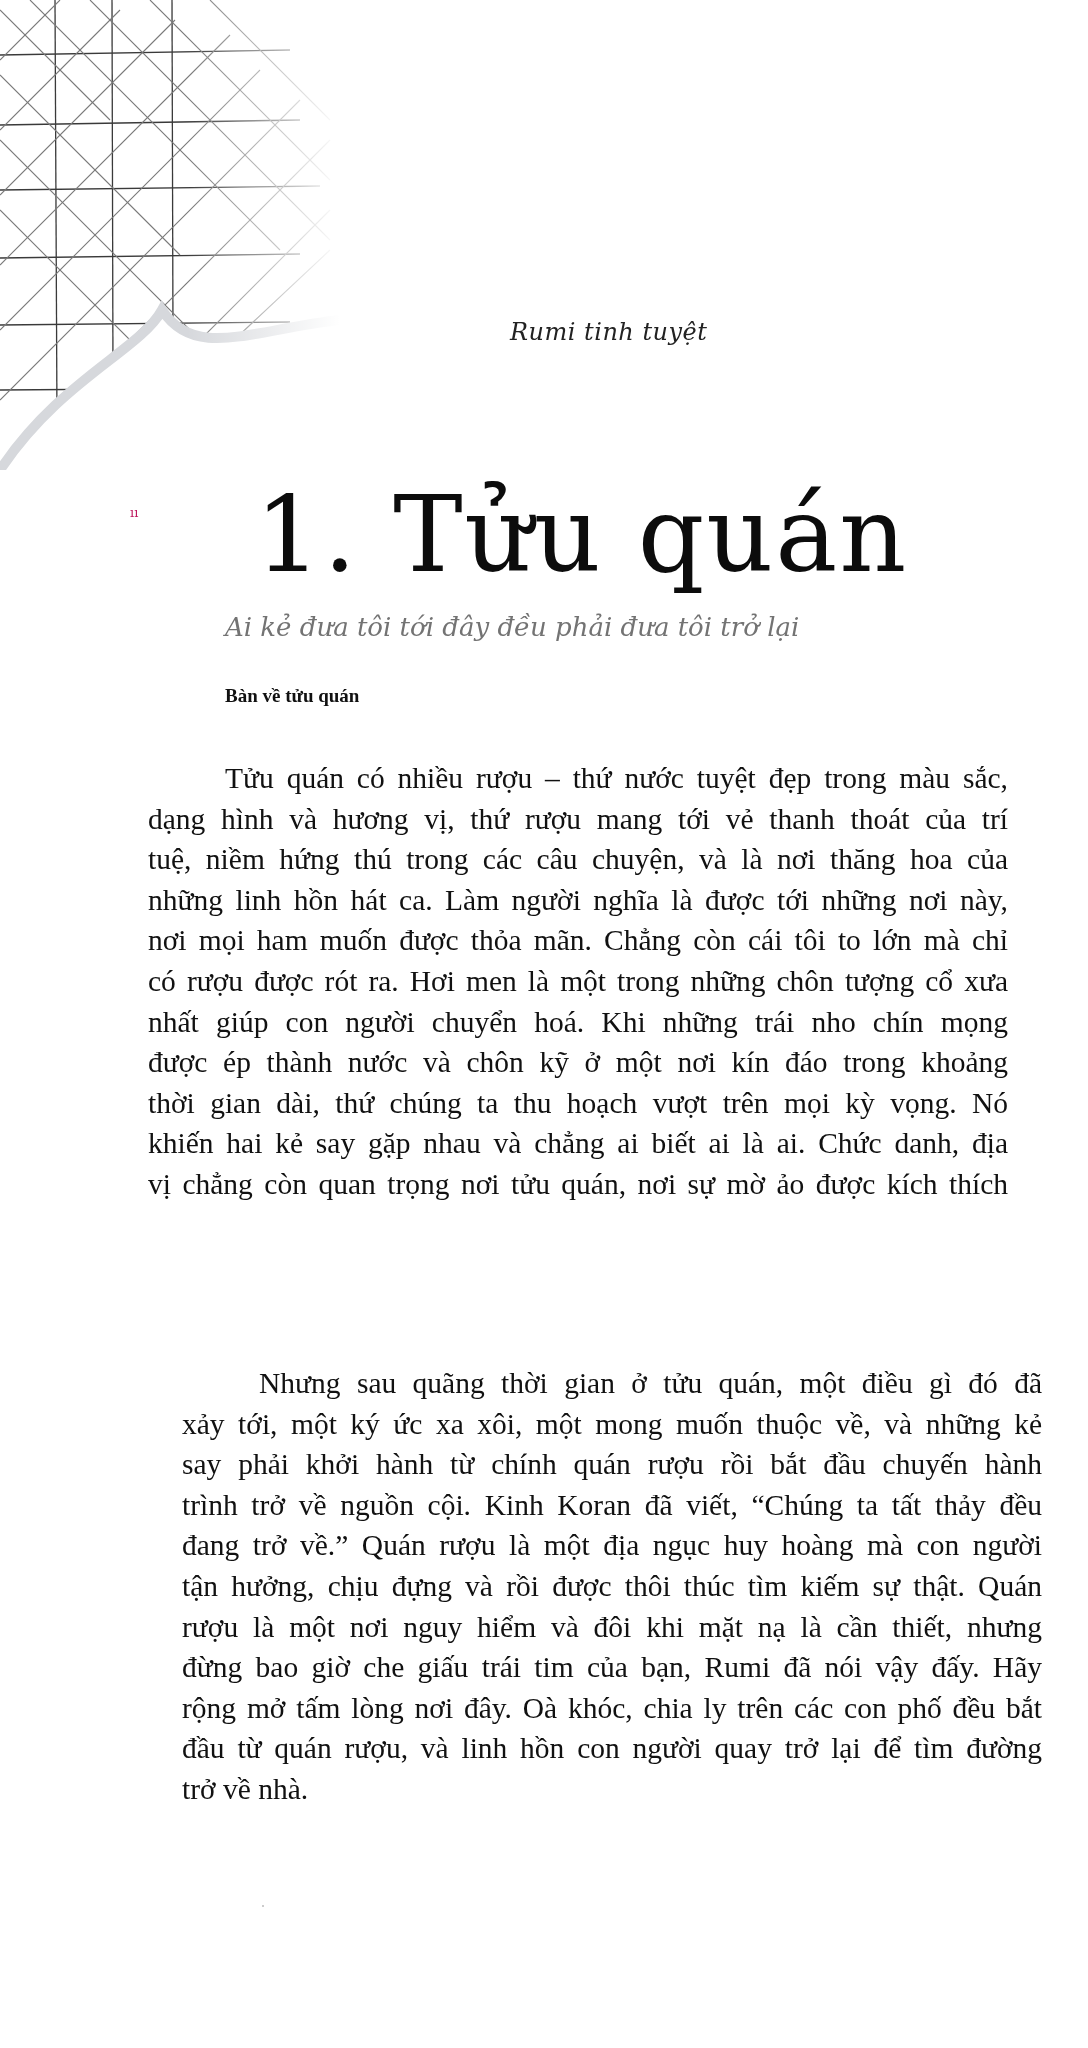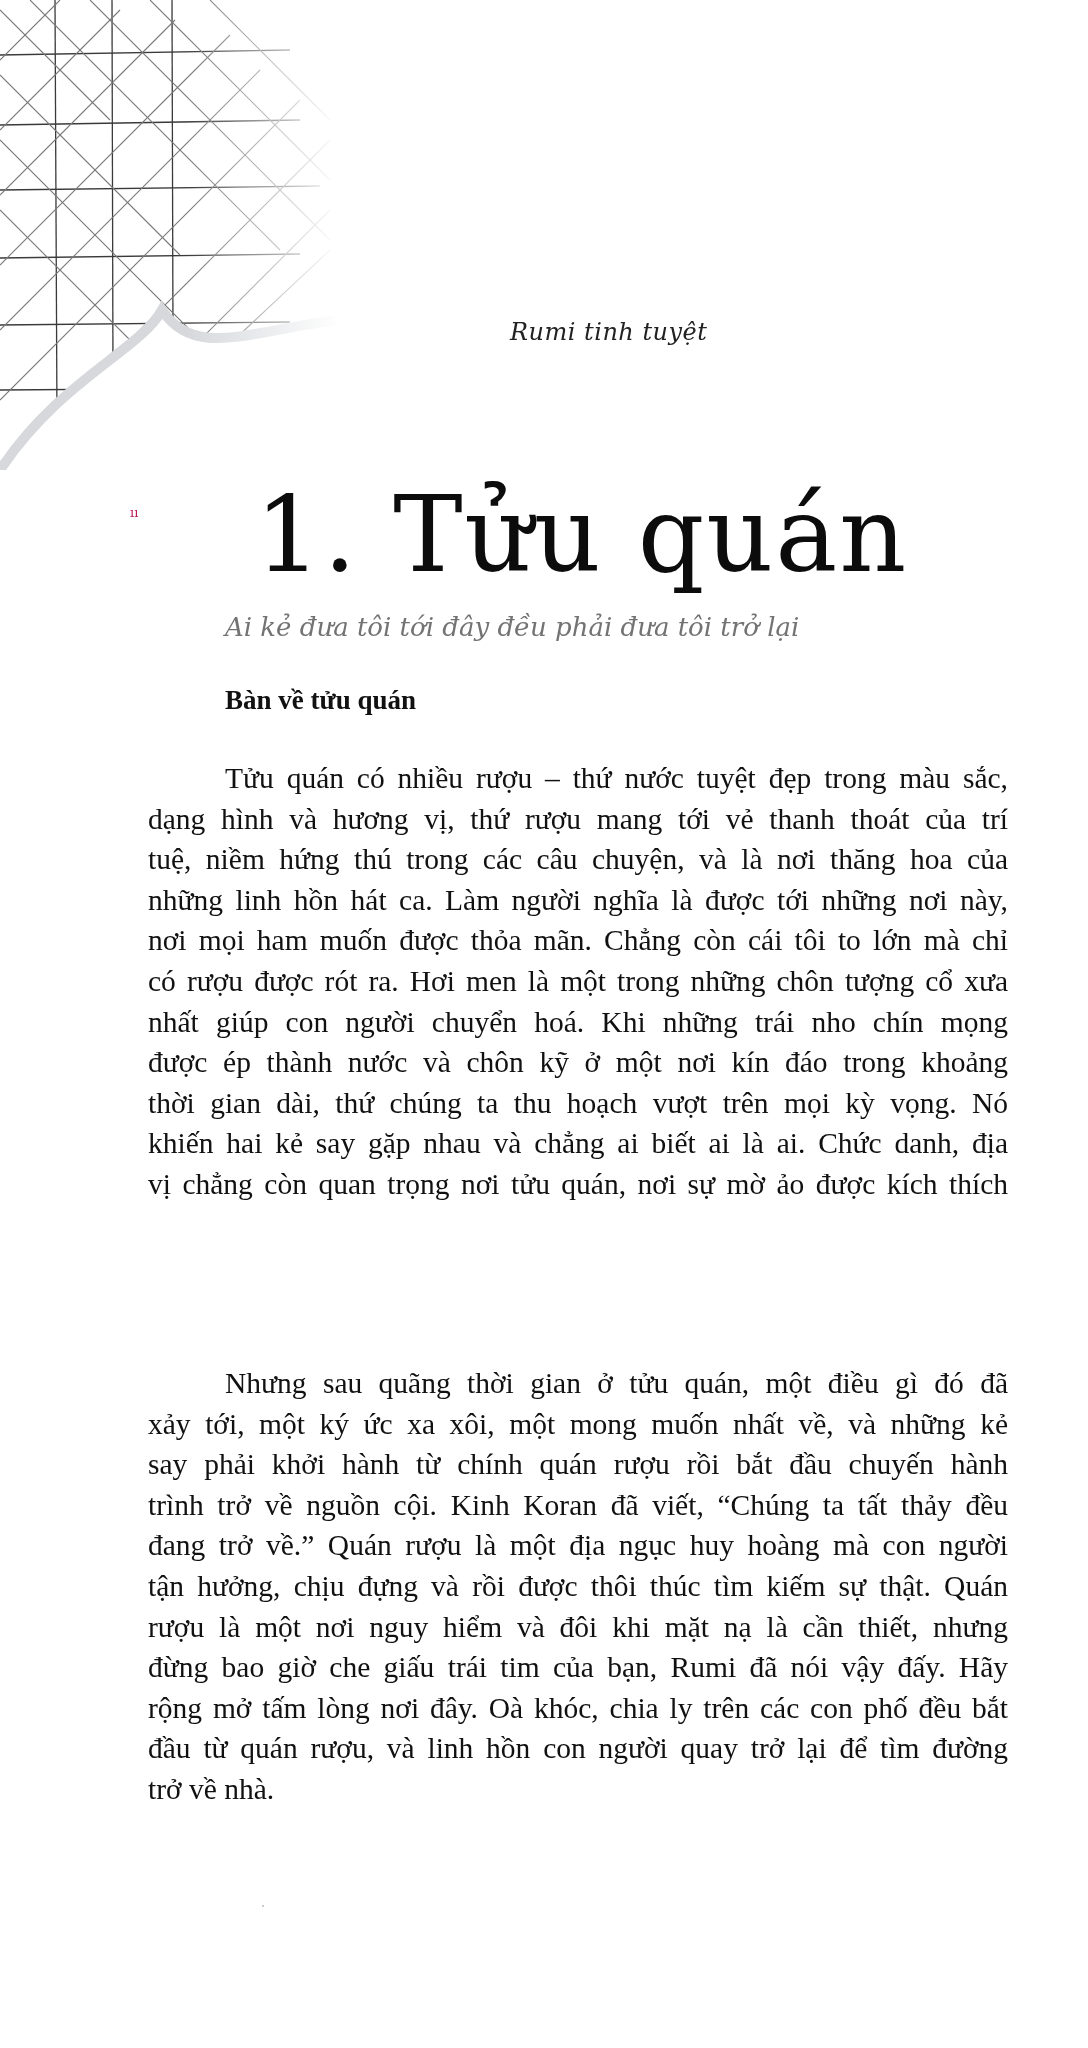--- a/index.html
+++ b/index.html
@@ -2,27 +2,27 @@
 <html><head>
 <meta charset="utf-8">
 <style>
   html, body { margin:0; padding:0; }
   body { width:1088px; height:2048px; background:#ffffff; position:relative; overflow:hidden; font-family:"DejaVu Serif", serif; color:#111; }
   .pattern { position:absolute; left:0; top:0; width:340px; height:470px; }
   .running-head { position:absolute; left:510px; top:318px; font-family:"DejaVu Serif", serif; font-style:italic; font-size:24px; color:#222; letter-spacing:0.5px; }
   .page-num { position:absolute; left:130px; top:505px; font-size:13px; color:#be185d; }
   .chapter-title { position:absolute; left:255px; top:470px; width:560px; font-family:"DejaVu Serif", serif; font-size:104px; line-height:130px; color:#0c0c0c; white-space:nowrap; letter-spacing:2px; }
   .epigraph { position:absolute; left:225px; top:612px; font-family:"DejaVu Serif", serif; font-style:italic; font-size:26px; color:#737373; white-space:nowrap; }
-  .section-heading { position:absolute; left:225px; top:685px; font-family:"Liberation Serif", serif; font-weight:bold; font-size:27px; color:#111; }
+  .section-heading { position:absolute; left:225px; top:685px; font-family:"Liberation Serif", serif; font-weight:bold; font-size:19px; color:#111; }
   .para { position:absolute; left:148px; width:860px; font-family:"Liberation Serif", serif; font-size:29.5px; color:#111; }
   .line { display:block; height:40.6px; line-height:40.6px; white-space:nowrap; text-align:justify; text-align-last:justify; }
   .line.first { padding-left:77px; }
   .line.last { text-align-last:left; }
   .p1 { top:758px; }
-  .p2 { top:1363px; }
+  .p2 { top:1363px;margin-left:34px; }
   .dot { position:absolute; left:262px; top:1905px; width:2px; height:2px; background:#bbb; border-radius:1px; }
 </style>
 </head>
 <body>
 
 <svg class="pattern" viewBox="0 0 340 470" xmlns="http://www.w3.org/2000/svg">
   <defs>
     <linearGradient id="fade" x1="0" y1="0" x2="1" y2="0">
       <stop offset="0" stop-color="#fff" stop-opacity="0"></stop>
       <stop offset="0.55" stop-color="#fff" stop-opacity="0"></stop>
@@ -68,21 +68,21 @@
   <span class="line">có rượu được rót ra. Hơi men là một trong những chôn tượng cổ xưa</span>
   <span class="line">nhất giúp con người chuyển hoá. Khi những trái nho chín mọng</span>
   <span class="line">được ép thành nước và chôn kỹ ở một nơi kín đáo trong khoảng</span>
   <span class="line">thời gian dài, thứ chúng ta thu hoạch vượt trên mọi kỳ vọng. Nó</span>
   <span class="line">khiến hai kẻ say gặp nhau và chẳng ai biết ai là ai. Chức danh, địa</span>
   <span class="line">vị chẳng còn quan trọng nơi tửu quán, nơi sự mờ ảo được kích thích</span>
 </div>
 
 <div class="para p2">
   <span class="line first">Nhưng sau quãng thời gian ở tửu quán, một điều gì đó đã</span>
-  <span class="line">xảy tới, một ký ức xa xôi, một mong muốn nhất về, và những kẻ</span>
+  <span class="line">xảy tới, một ký ức xa xôi, một mong muốn thuộc về, và những kẻ</span>
   <span class="line">say phải khởi hành từ chính quán rượu rồi bắt đầu chuyến hành</span>
   <span class="line">trình trở về nguồn cội. Kinh Koran đã viết, “Chúng ta tất thảy đều</span>
   <span class="line">đang trở về.” Quán rượu là một địa ngục huy hoàng mà con người</span>
   <span class="line">tận hưởng, chịu đựng và rồi được thôi thúc tìm kiếm sự thật. Quán</span>
   <span class="line">rượu là một nơi nguy hiểm và đôi khi mặt nạ là cần thiết, nhưng</span>
   <span class="line">đừng bao giờ che giấu trái tim của bạn, Rumi đã nói vậy đấy. Hãy</span>
   <span class="line">rộng mở tấm lòng nơi đây. Oà khóc, chia ly trên các con phố đều bắt</span>
   <span class="line">đầu từ quán rượu, và linh hồn con người quay trở lại để tìm đường</span>
   <span class="line last">trở về nhà.</span>
 </div>

